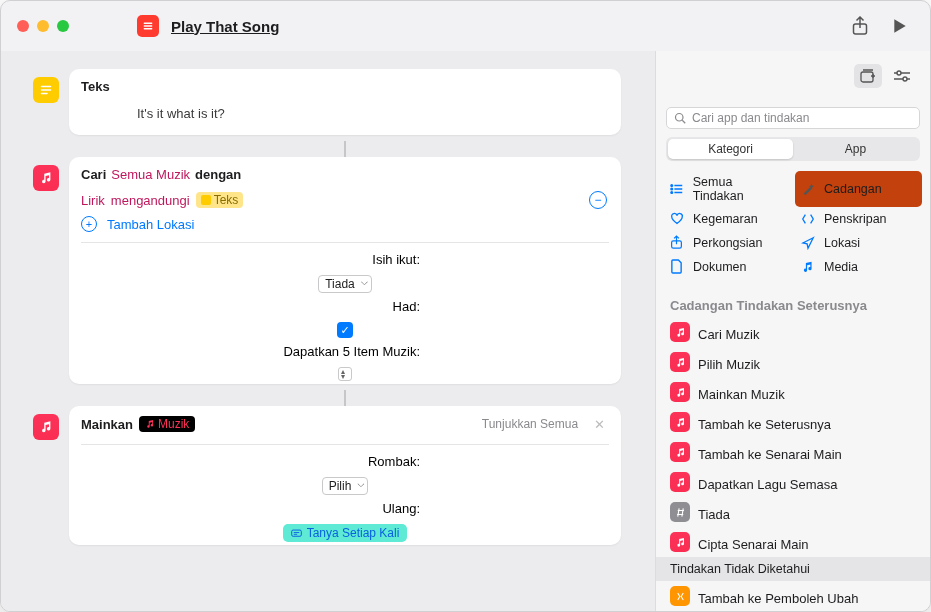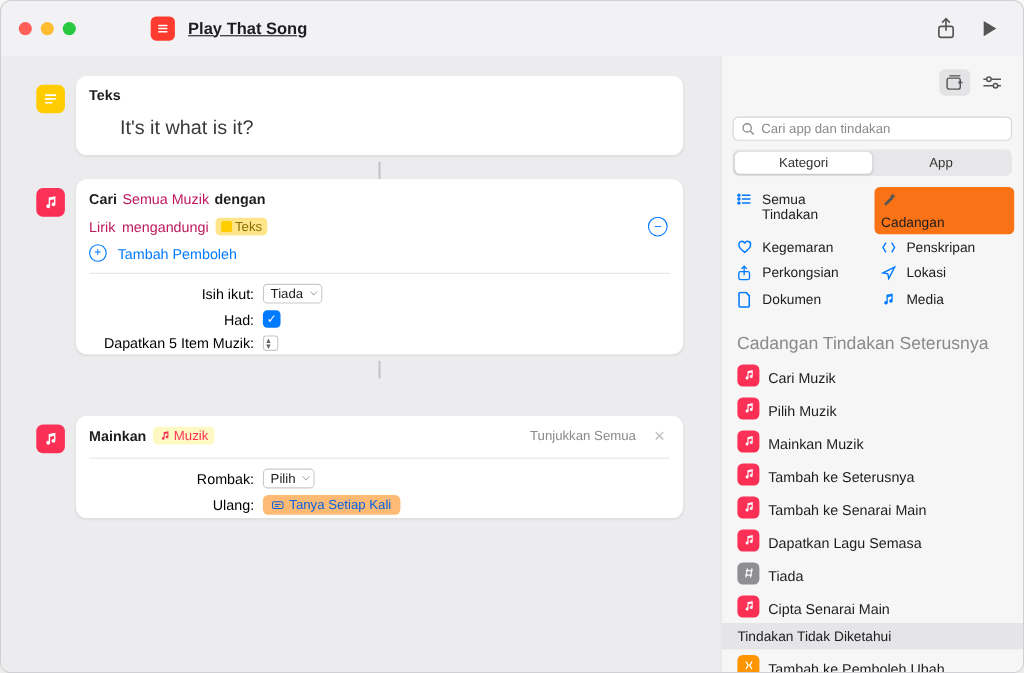--- a/index.html
+++ b/index.html
@@ -18,52 +18,52 @@
 .body { flex:1; display:flex; overflow:hidden; }
 .canvas { flex:1; overflow:auto; padding: 18px 34px 18px 68px; background:#ececee; position:relative;}
 .sidebar { width:275px; background:#f6f6f7; border-left:1px solid #dcdcde; display:flex; flex-direction:column; }
 .sidebar-top { height:50px; display:flex; align-items:center; justify-content:flex-end; gap:6px; padding:0 14px; border-bottom: none;}
 .card { background:#fff; border-radius:10px; margin-bottom:10px; box-shadow: 0 1px 2px rgba(0,0,0,.06); position:relative;}
 .card-header { display:flex; align-items:center; gap:10px; padding:10px 12px 6px; font-size:13px; }
 .action-icon { width:26px; height:26px; border-radius:6px; display:flex; align-items:center; justify-content:center; color:#fff; font-size:15px; position:absolute; left:-36px; top:8px;}
 .yellow-bg { background:#ffcc00; }
 .pink-bg { background: linear-gradient(#fc3259,#fa2e52); }
 .card-body { padding: 4px 12px 12px 40px; }
-.text-input { font-size:18px; color:#3a3a3c; padding:2px 0; }
+.text-input { font-size:13px; color:#3a3a3c; padding:2px 0;margin-left:28px; }
 .connector { height:12px; display:flex; justify-content:center; }
 .connector::before { content:""; width:2px; background:#c6c6c8; height:16px; margin-top:-4px;}
 .b { font-weight:600; }
 .token { color:#be185d; font-weight:500; }
 .pill-y { background:#ffe58a; color:#8a6d00; border-radius:4px; padding:1px 5px; font-size:12px; display:inline-flex; align-items:center; gap:3px;}
 .pill-y .sq { width:10px; height:10px; background:#ffcc00; border-radius:2px; display:inline-block;}
 .filter-row { display:flex; align-items:center; gap:6px; padding:4px 40px 4px 12px; font-size:13px; position:relative;}
 .minus-circle { width:18px; height:18px; border:1.5px solid #007aff; border-radius:50%; color:#007aff; display:flex; align-items:center; justify-content:center; font-size:12px; position:absolute; right:14px;}
 .plus-circle { width:16px; height:16px; border:1.5px solid #007aff; border-radius:50%; color:#007aff; display:inline-flex; align-items:center; justify-content:center; font-size:11px; margin-right:4px;}
 .hr { height:1px; background:#e5e5e7; margin:6px 12px;}
-.kv-row { display:flex; align-items:center; gap:8px; padding:3px 12px 3px 12px; font-size:13px; }
+.kv-row { display:flex; align-items:center; gap:8px; padding:3px 12px 3px 12px; font-size:13px;flex-direction:column; }
 .kv-row .label { width:150px; text-align:right; color:#000;}
 .select { border:1px solid #c9c9cb; border-radius:4px; padding:1px 16px 1px 6px; font-size:12px; background:#fff; position:relative;}
 .select::after { content:"⌵"; position:absolute; right:3px; top:1px; font-size:9px; color:#666;}
 .stepper { width:14px; display:inline-flex; flex-direction:column; line-height:5px; color:#666; font-size:8px; border:1px solid #c9c9cb; border-radius:3px; padding:1px 2px;}
 .checkbox { width:16px; height:16px; background:#007aff; border-radius:4px; display:inline-flex; align-items:center; justify-content:center; color:#fff; font-size:11px;}
-.pill-music { background:#fef9c3; color:#fc3158; border-radius:4px; padding:1px 6px; font-size:12px; display:inline-flex; align-items:center; gap:3px; font-weight:500;}
+.pill-music { background:#000000; color:#fc3158; border-radius:4px; padding:1px 6px; font-size:12px; display:inline-flex; align-items:center; gap:3px; font-weight:500;}
 .show-less { color:#8a8a8e; font-size:12px; margin-left:auto;}
 .close-x { color:#bcbcbe; font-size:13px; margin-left:10px; margin-right:4px;}
-.ask-pill { background:#fdba74; color:#0a62e0; border-radius:5px; padding:2px 8px; font-size:12px; display:inline-flex; align-items:center; gap:5px; font-weight:500;}
+.ask-pill { background:#5eead4; color:#0a62e0; border-radius:5px; padding:2px 8px; font-size:12px; display:inline-flex; align-items:center; gap:5px; font-weight:500;}
 .search-wrap { padding:6px 10px 8px; }
 .search { display:flex; align-items:center; gap:6px; background:#fff; border:1px solid #d6d6d8; border-radius:5px; padding:3px 7px; color:#8a8a8e; font-size:12px;text-align:center;}
 .seg { display:flex; margin:0 10px 8px; background:#e7e7e9; border-radius:6px; padding:2px;}
 .seg-btn { flex:1; text-align:center; padding:3px 4px; font-size:12px; border-radius:5px; color:#333;}
 .seg-btn.active { background:#fff; box-shadow:0 1px 2px rgba(0,0,0,.15);}
 .cat-grid { display:grid; grid-template-columns:1fr 1fr; gap:1px 4px; padding:2px 8px 10px;}
-.cat-item { display:flex; gap:7px; padding:4px 6px; border-radius:5px; font-size:12.5px;}
+.cat-item { display:flex; align-items:center; gap:7px; padding:4px 6px; border-radius:5px; font-size:12.5px;}
 .cat-item .ico { width:16px; color:#007aff; text-align:center; font-size:14px;}
-.cat-item.sel { background:#f97316;flex-direction:column;}
+.cat-item.sel { background:#c2410c;}
 .cat-item.sel .ico { color:#555;}
-.sec-header { font-size:16px; color:#8a8a8e; padding:10px 14px 4px; font-weight:400;}
+.sec-header { font-size:13px; color:#8a8a8e; padding:10px 14px 4px; font-weight:700;}
 .sug-list { overflow:auto; }
 .sug-item { display:flex; align-items:flex-end; gap:8px; padding:5px 14px; font-size:13px;}
 .sug-ico { width:20px; height:20px; border-radius:5px; display:flex; align-items:center; justify-content:center; color:#fff; font-size:11px;}
 .sug-ico.music { background:linear-gradient(#fc3259,#fa2e52);}
 .sug-ico.gray { background:#8e8e93;}
 .sug-ico.orange { background:#ff9500;}
 .unknown { background:#e5e5e7; padding:5px 14px; font-size:12.5px;}
 svg { display:block; }
 </style>
 </head>
@@ -135,21 +135,21 @@
           <span class="token">Lirik</span>
           <span class="token">mengandungi</span>
           <span class="pill-y">
               <span class="sq"></span>
               <span>Teks</span>
             </span>
           <span class="minus-circle">−</span>
         </div>
         <div class="filter-row" style="color:#007aff;">
           <span class="plus-circle">+</span>
-          <span>Tambah Pemboleh</span>
+          <span>Tambah Lokasi</span>
         </div>
         <div class="hr"></div>
         <div class="kv-row">
           <span class="label">Isih ikut:</span>
           <span class="select">Tiada</span>
         </div>
         <div class="kv-row">
           <span class="label">Had:</span>
           <span class="checkbox">✓</span>
         </div>
@@ -163,21 +163,21 @@
       </div>
 
       <div class="connector"></div>
 
       <div class="card">
         <div class="action-icon pink-bg">
           <svg width="14" height="14" viewBox="0 0 16 16" fill="#fff">
               <path d="M6 3l7-1.5v8.5a2 2 0 11-1.5-1.9V4.8L7.5 5.8v6.2A2 2 0 116 10.1V3z"></path>
             </svg>
         </div>
-        <div class="card-header" style="gap:6px;margin-top:34px;">
+        <div class="card-header" style="gap:6px;">
           <span class="b">Mainkan</span>
           <span class="pill-music">
             <svg width="10" height="10" viewBox="0 0 16 16" fill="#fc3158">
                 <path d="M6 3l7-1.5v8.5a2 2 0 11-1.5-1.9V4.8L7.5 5.8v6.2A2 2 0 116 10.1V3z"></path>
               </svg>
             <span>Muzik</span>
           </span>
           <span class="show-less">Tunjukkan Semua</span>
           <span class="close-x">✕</span>
         </div>

